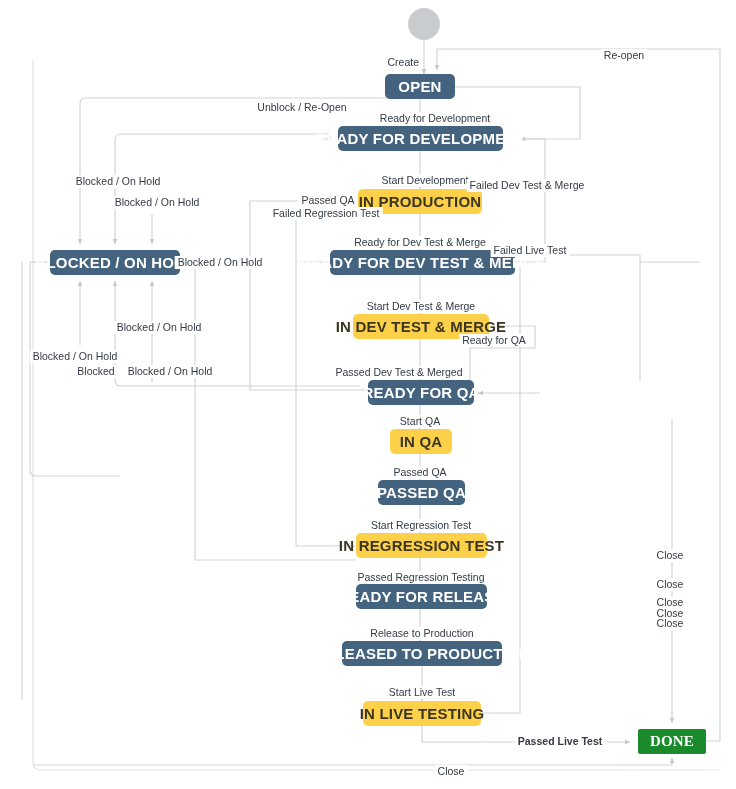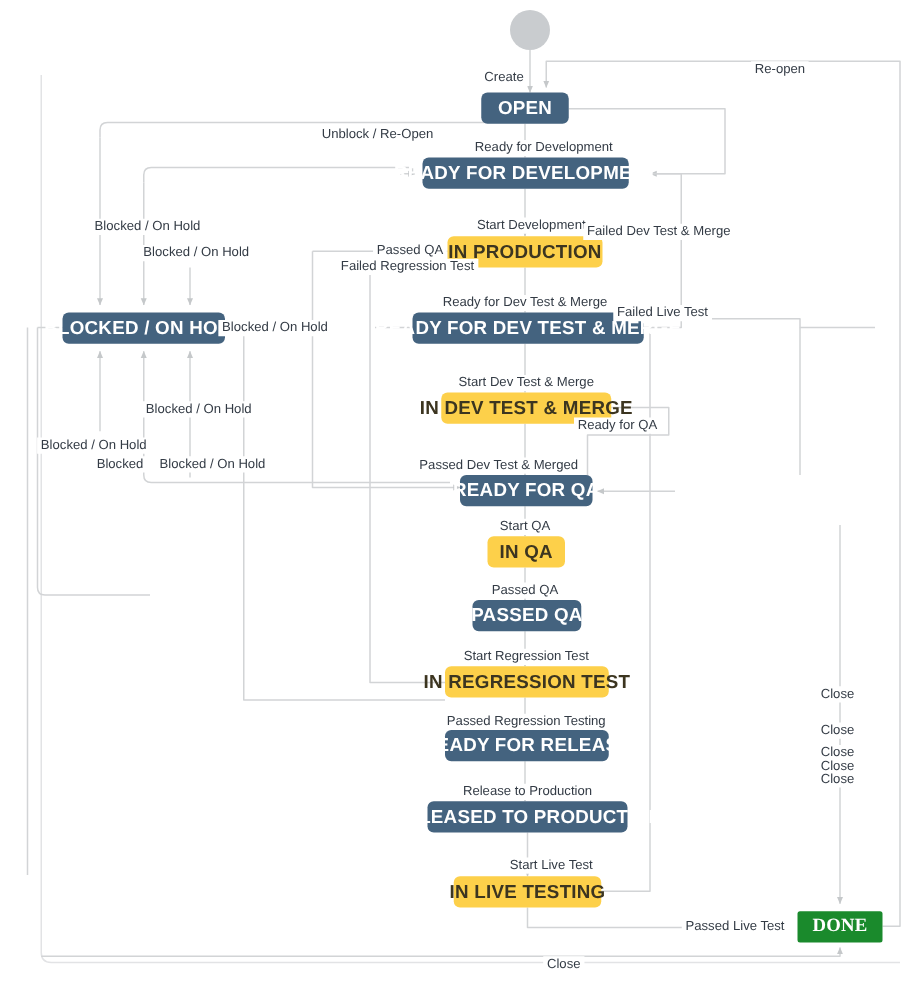--- a/index.html
+++ b/index.html
@@ -168,22 +168,22 @@
       <div class="elabel c" style="left: 159px; top: 321px;">Blocked / On Hold</div>
       <div class="elabel c" style="left: 75px; top: 350px;">Blocked / On Hold</div>
       <div class="elabel c" style="left: 96px; top: 365px;">Blocked</div>
       <div class="elabel c" style="left: 170px; top: 365px;">Blocked / On Hold</div>
       <div class="elabel c" style="left: 399px; top: 366px;">Passed Dev Test &amp; Merged</div>
       <div class="elabel c" style="left: 420px; top: 415px;">Start QA</div>
       <div class="elabel c" style="left: 420px; top: 466px;">Passed QA</div>
       <div class="elabel c" style="left: 421px; top: 519px;">Start Regression Test</div>
       <div class="elabel c" style="left: 421px; top: 571px;">Passed Regression Testing</div>
       <div class="elabel c" style="left: 422px; top: 627px;">Release to Production</div>
-      <div class="elabel c" style="left: 441px; top: 686px;">Start Live Test</div>
-      <div class="elabel c" style="left: 588px; top: 735px;">Passed Live Test</div>
+      <div class="elabel c" style="left: 422px; top: 686px;">Start Live Test</div>
+      <div class="elabel c" style="left: 560px; top: 735px; font-weight: bold;">Passed Live Test</div>
       <div class="elabel c" style="left: 670px; top: 549px;">Close</div>
       <div class="elabel c" style="left: 670px; top: 578px;">Close</div>
       <div class="elabel c" style="left: 670px; top: 596px;">Close</div>
       <div class="elabel c" style="left: 670px; top: 607px;">Close</div>
       <div class="elabel c" style="left: 670px; top: 617px;">Close</div>
       <div class="elabel c" style="left: 451px; top: 765px;">Close</div>
     </div>
 
 </div>
 

